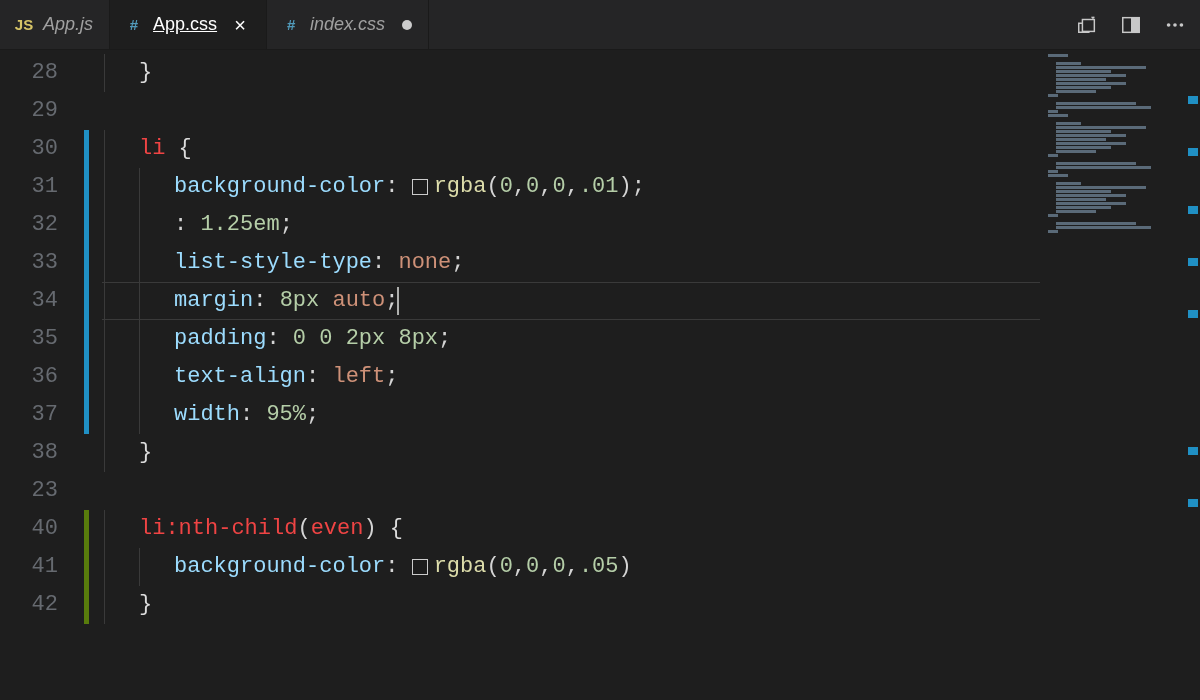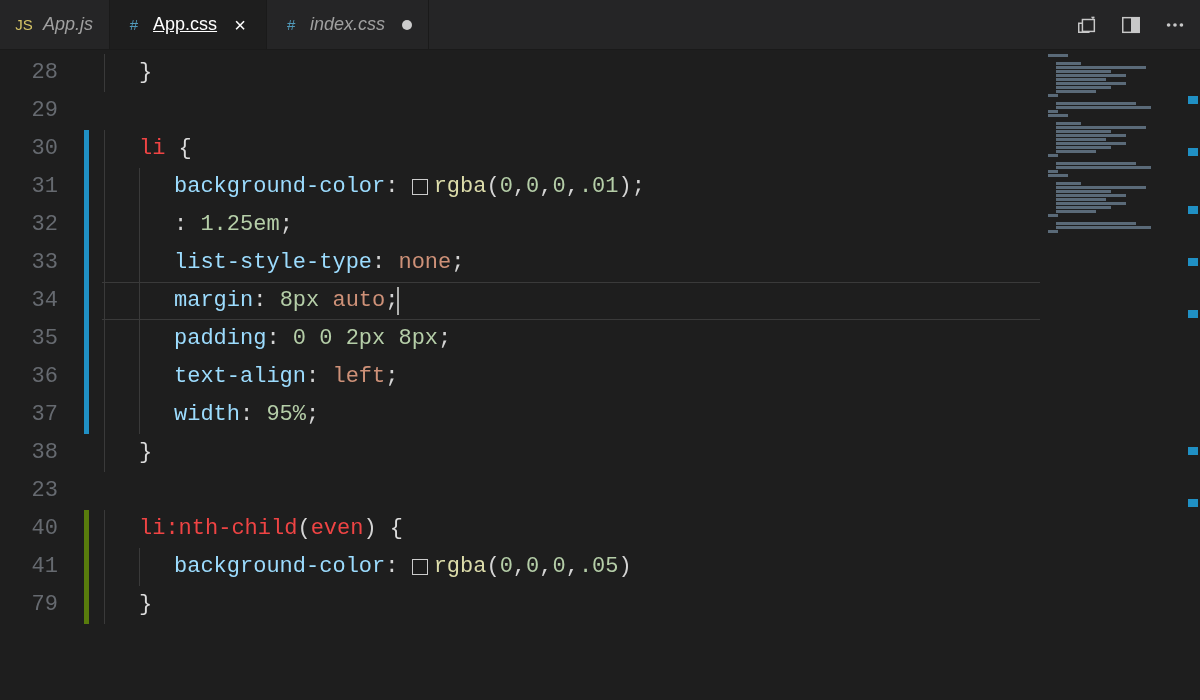--- a/index.html
+++ b/index.html
@@ -38,21 +38,21 @@
   }
   .tab.active::before {
     content: '';
     position: absolute;
     left: 0; right: 0; top: 0;
     height: 2px;
   }
   .tab .label { font-style: italic; }
   .tab.active .label { font-style: normal; text-decoration: underline; }
   .tab .lang-icon {
-    font-weight: 400;
+    font-weight: 700;
     font-size: 15px;
     width: 20px;
     text-align: center;
     font-style: normal;
   }
   .tab .lang-js { color: #d6c467; }
   .tab .lang-css { color: #519aba; }
   .tab .close {
     width: 20px; height: 20px;
     display: flex; align-items: center; justify-content: center;
@@ -261,21 +261,21 @@
       <div>32</div>
       <div>33</div>
       <div>34</div>
       <div>35</div>
       <div>36</div>
       <div>37</div>
       <div>38</div>
       <div>23</div>
       <div>40</div>
       <div>41</div>
-      <div>79</div>
+      <div>42</div>
     </div>
   <div class="code" id="code">
       <div class="line"><span class="indent-guide"></span><span class="c-brace">}</span></div>
       <div class="line"></div>
       <div class="line"><span class="mod-bar mod-blue"></span><span class="indent-guide"></span><span class="c-sel">li</span><span class="c-punc"> </span><span class="c-brace">{</span></div>
       <div class="line"><span class="mod-bar mod-blue"></span><span class="indent-guide"></span><span class="indent-guide"></span><span class="c-prop">background-color</span><span class="c-punc">: </span><span class="color-chip"></span><span class="c-func">rgba</span><span class="c-punc">(</span><span class="c-num">0</span><span class="c-punc">,</span><span class="c-num">0</span><span class="c-punc">,</span><span class="c-num">0</span><span class="c-punc">,</span><span class="c-num">.01</span><span class="c-punc">)</span><span class="c-punc">;</span></div>
       <div class="line"><span class="mod-bar mod-blue"></span><span class="indent-guide"></span><span class="indent-guide"></span><span class="c-punc">: </span><span class="c-num">1.25em</span><span class="c-punc">;</span></div>
       <div class="line"><span class="mod-bar mod-blue"></span><span class="indent-guide"></span><span class="indent-guide"></span><span class="c-prop">list-style-type</span><span class="c-punc">: </span><span class="c-const">none</span><span class="c-punc">;</span></div>
       <div class="line current"><span class="mod-bar mod-blue"></span><span class="indent-guide"></span><span class="indent-guide"></span><span class="c-prop">margin</span><span class="c-punc">: </span><span class="c-num">8px</span><span class="c-punc"> </span><span class="c-const">auto</span><span class="c-punc">;</span><span class="cursor"></span></div>
       <div class="line"><span class="mod-bar mod-blue"></span><span class="indent-guide"></span><span class="indent-guide"></span><span class="c-prop">padding</span><span class="c-punc">: </span><span class="c-num">0</span><span class="c-punc"> </span><span class="c-num">0</span><span class="c-punc"> </span><span class="c-num">2px</span><span class="c-punc"> </span><span class="c-num">8px</span><span class="c-punc">;</span></div>

